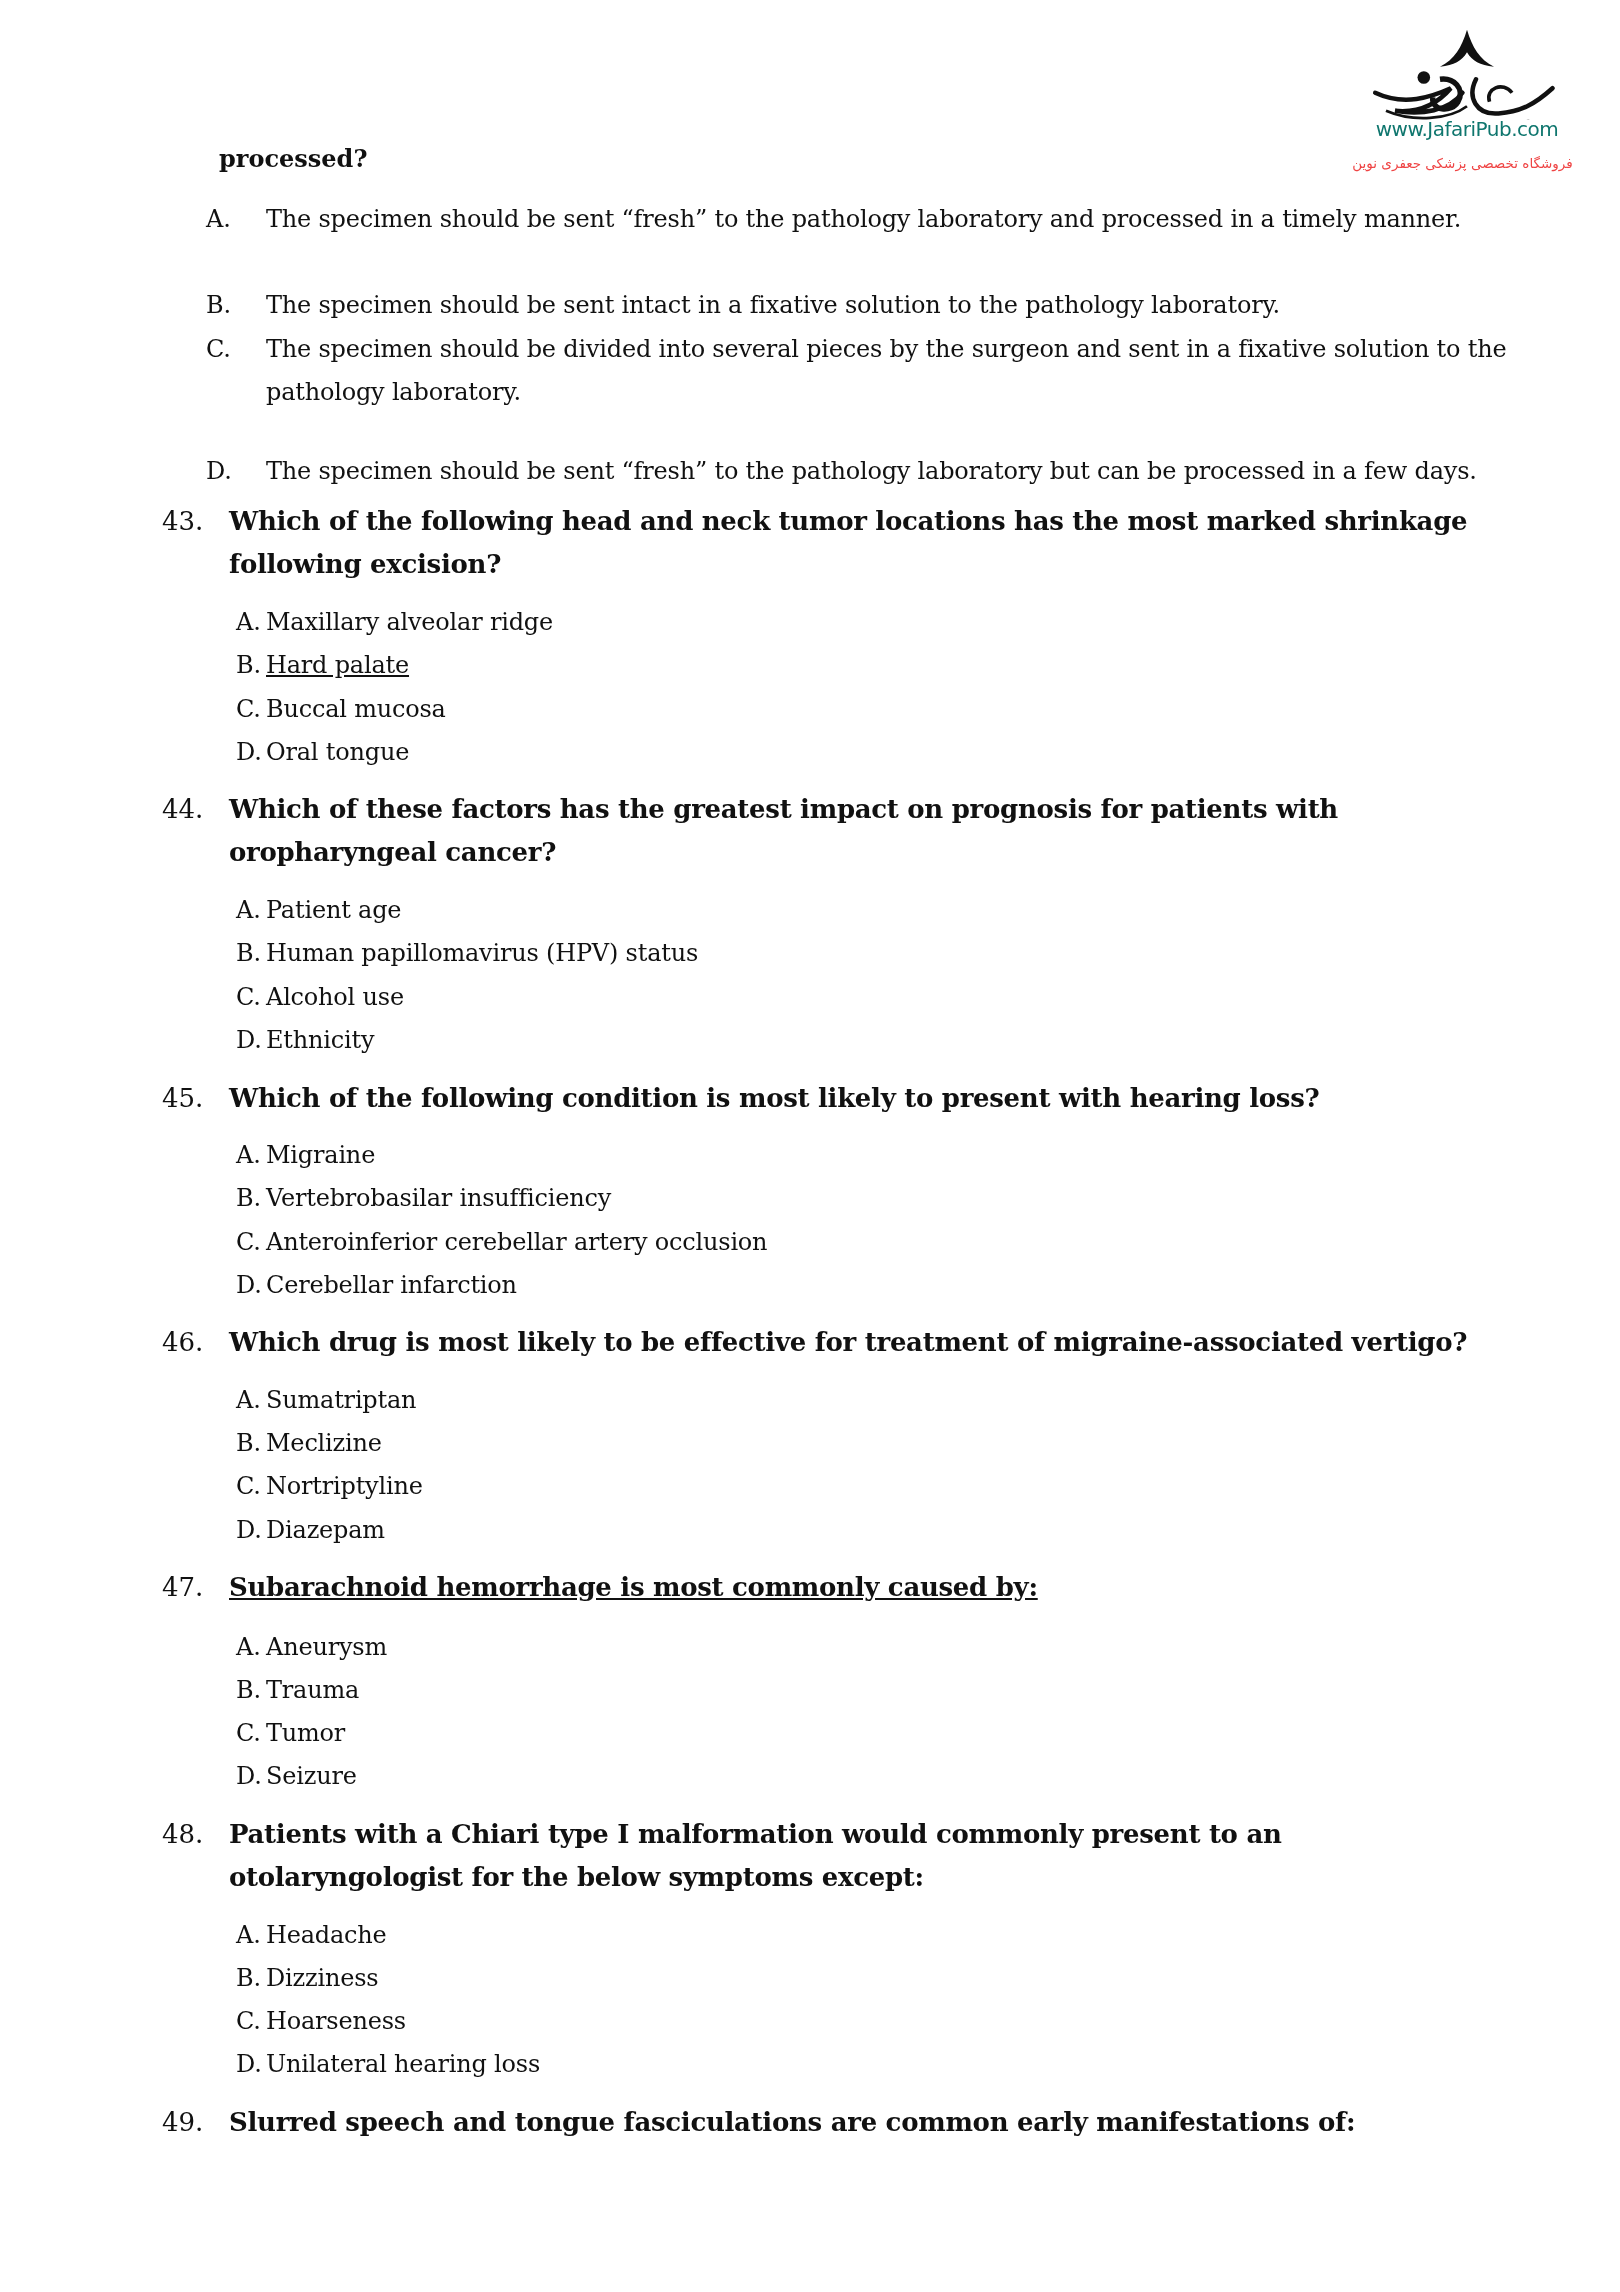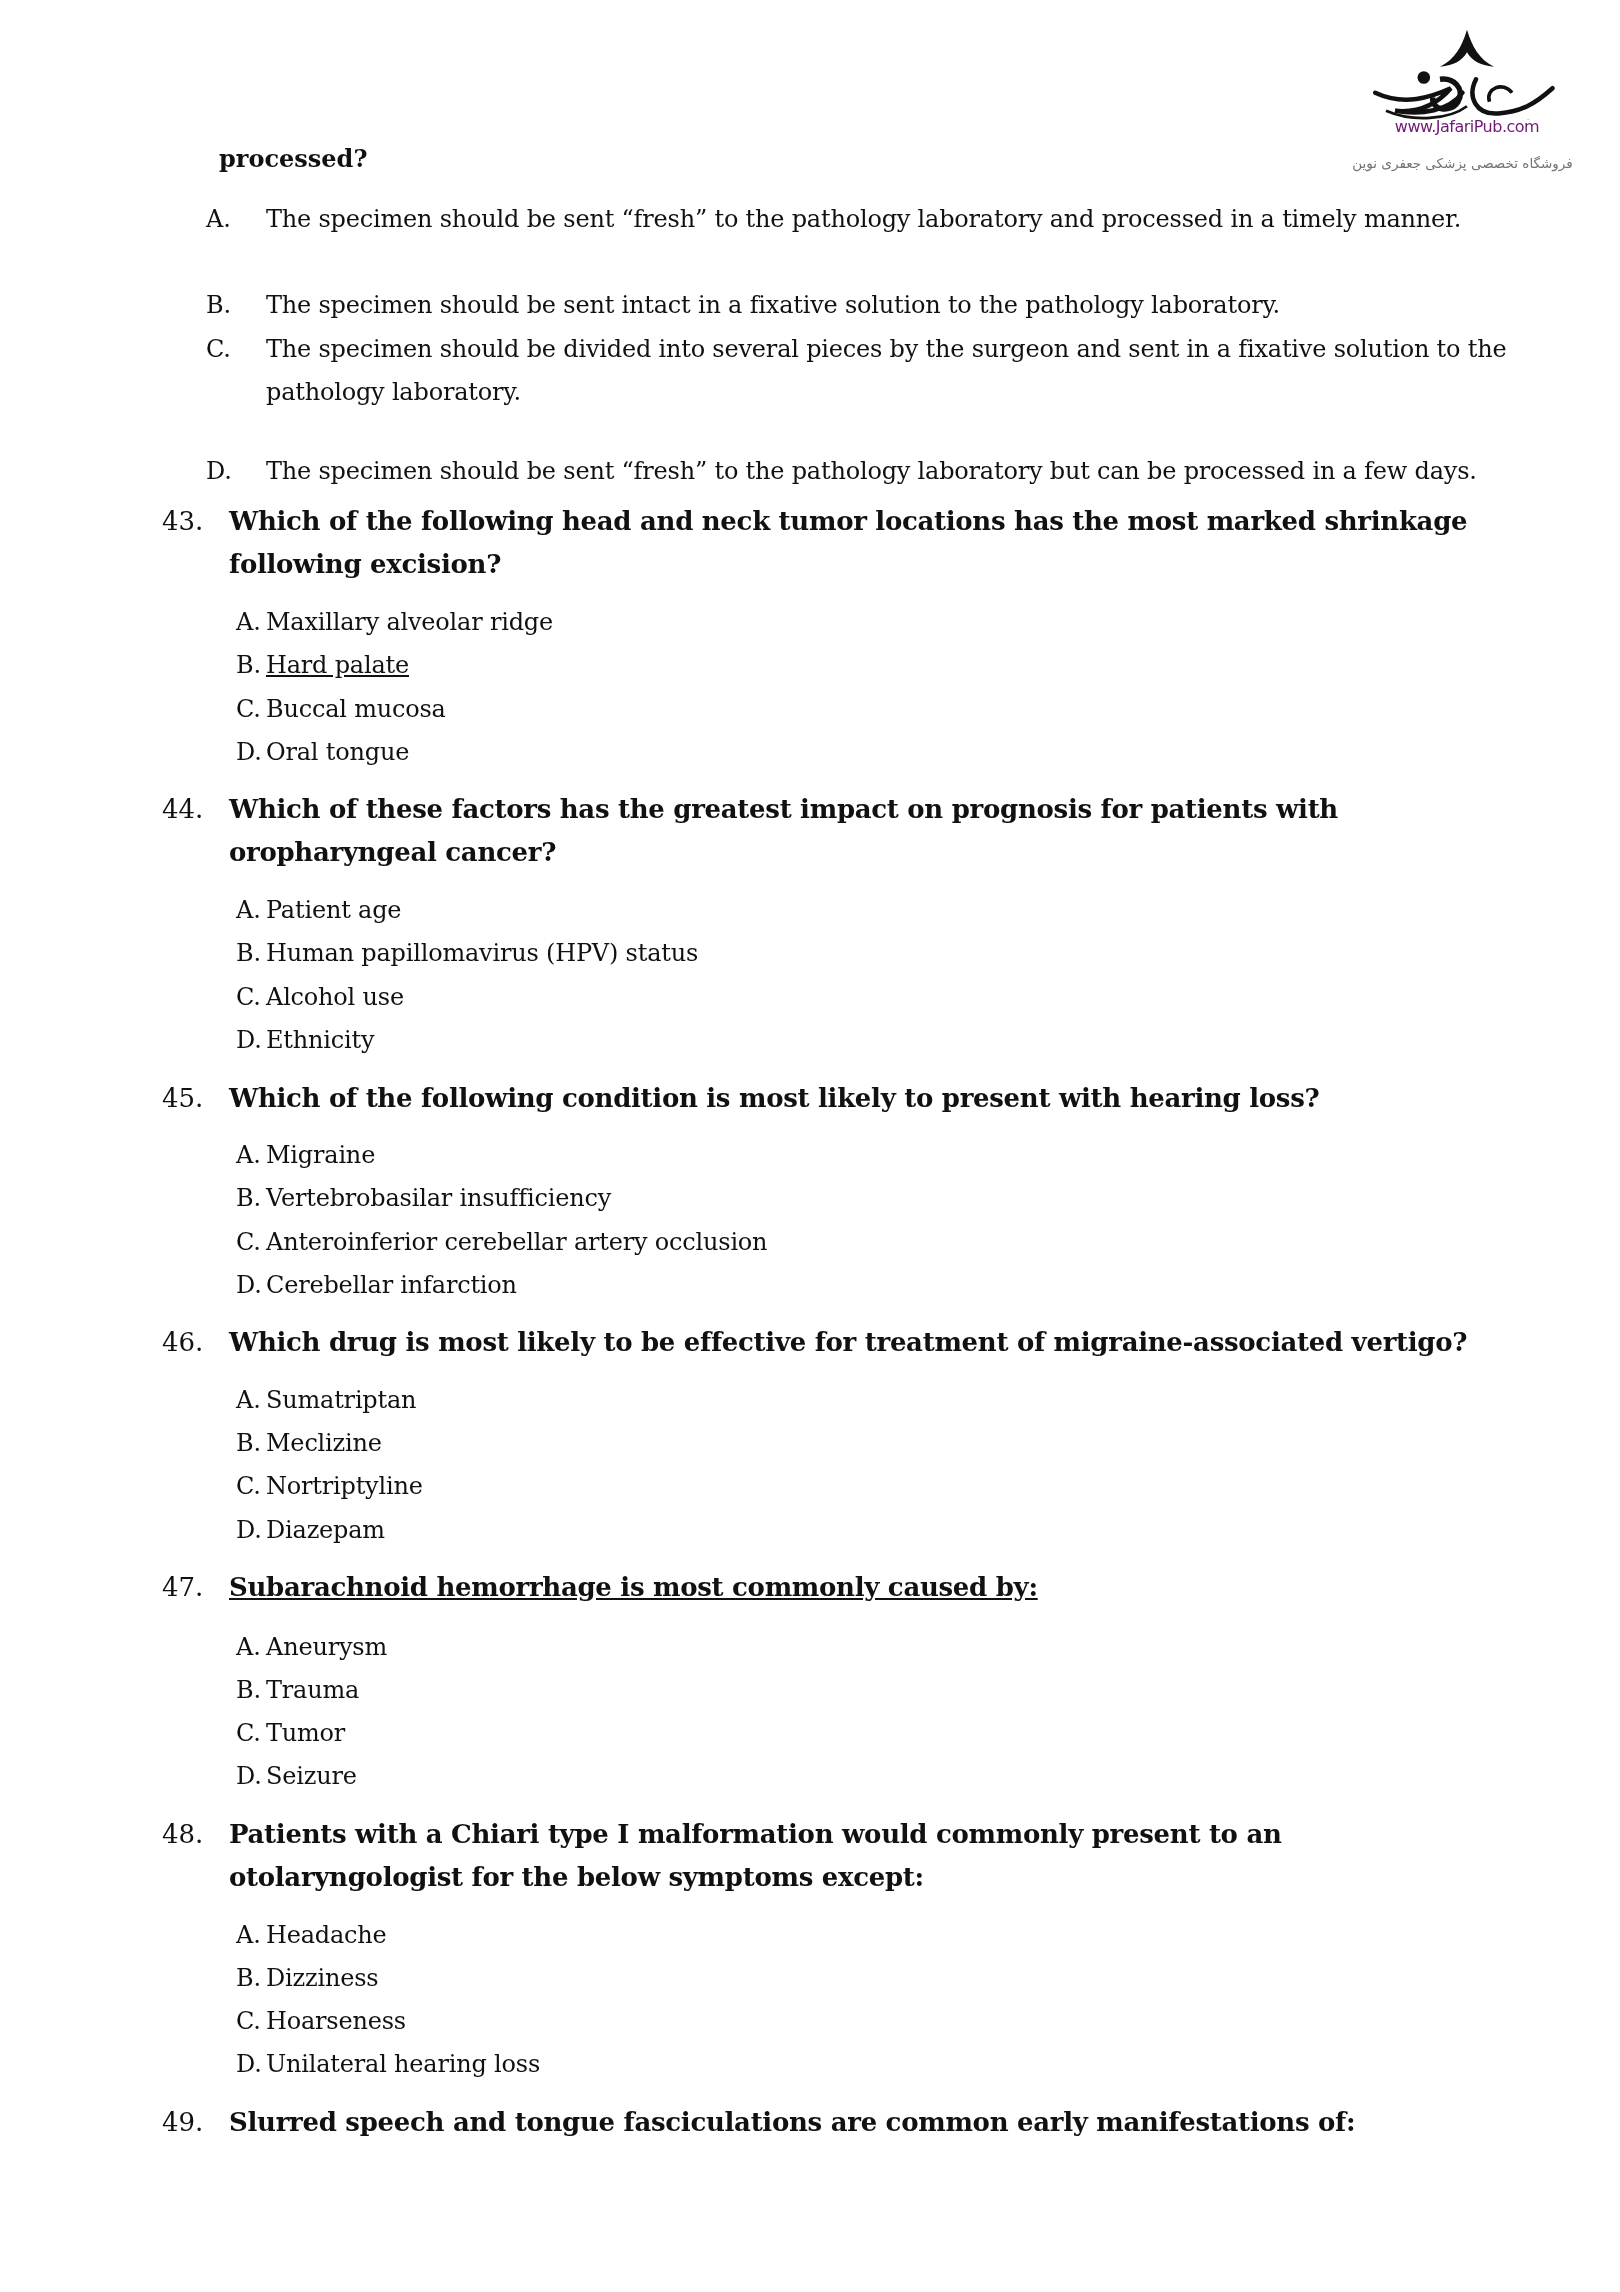--- a/index.html
+++ b/index.html
@@ -9,25 +9,25 @@
     color: #111111;
   }
   .page { position: absolute; left: 0; top: 0; width: 1620px; height: 2293px; }
 
   
   .logo { position: absolute; left: 1323px; top: 20px; width: 288px; height: 162px; }
   .logo svg { position: absolute; left: 45px; top: 4.5px; }
   .logo-url {
     position: absolute; left: 45px; top: 97px; width: 198px; text-align: center;
     font-family: "DejaVu Sans", "Liberation Sans", sans-serif;
-    font-size: 16px; color: #701a75; letter-spacing: -0.5px;
+    font-size: 20px; color: #0f766e; letter-spacing: -0.5px;
   }
   .logo-fa {
     position: absolute; left: 9px; top: 135px; width: 261px; text-align: center;
-    font-family: "DejaVu Sans", sans-serif; font-size: 13.5px; color: #737373; direction: rtl;
+    font-family: "DejaVu Sans", sans-serif; font-size: 13.5px; color: #ef4444; direction: rtl;
   }
 
   .content { position: absolute; left: 0; top: 0; width: 1620px; }
 
   .q-cont { position: absolute; left: 207px; font-weight: bold; font-size: 24px; margin-left: 12px; }
   .question {
     position: absolute; left: 162px; width: 1323px;
     font-size: 26px; line-height: 43px;
   }
   .question .num { position: absolute; left: 0; top: 0; font-weight: normal; }

